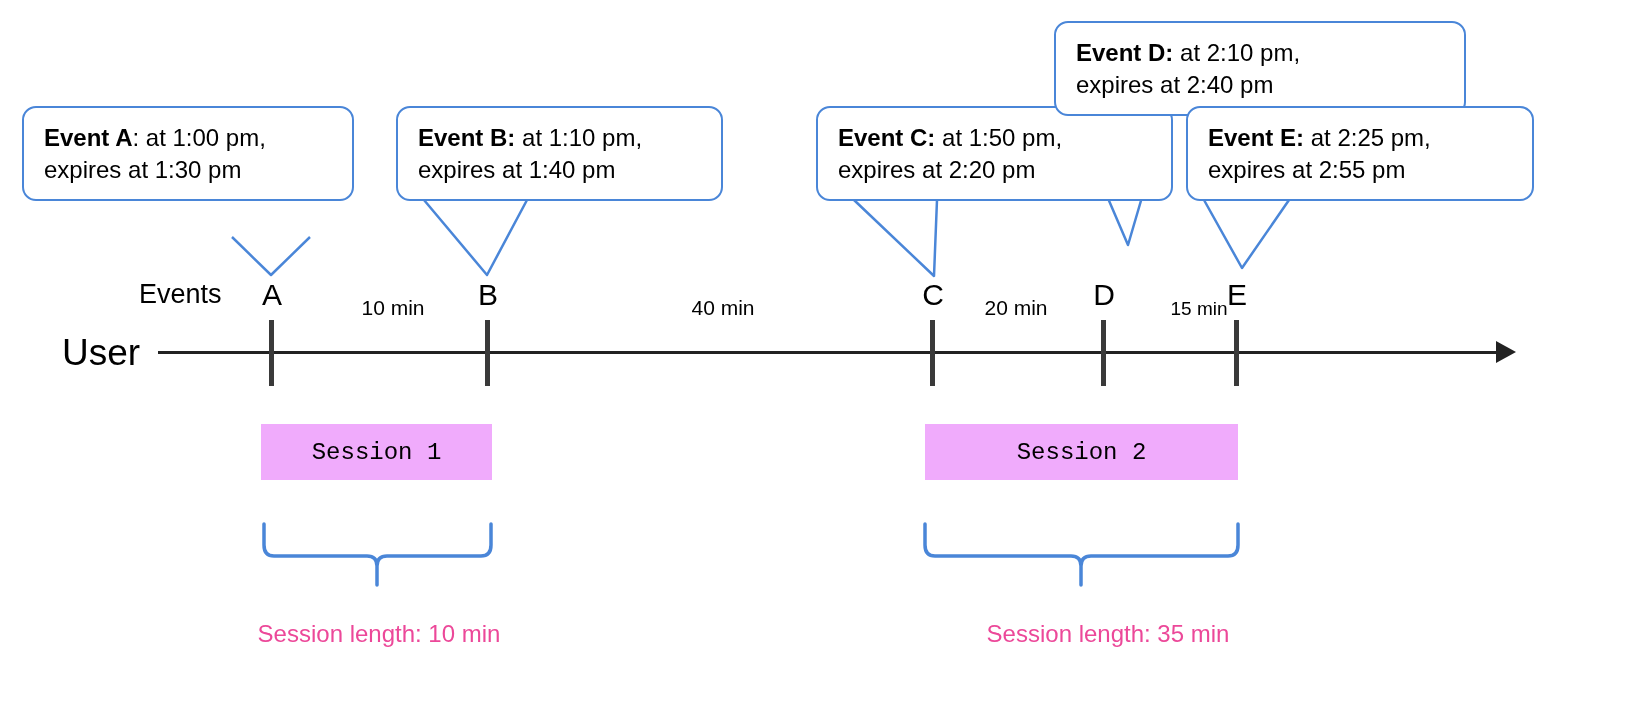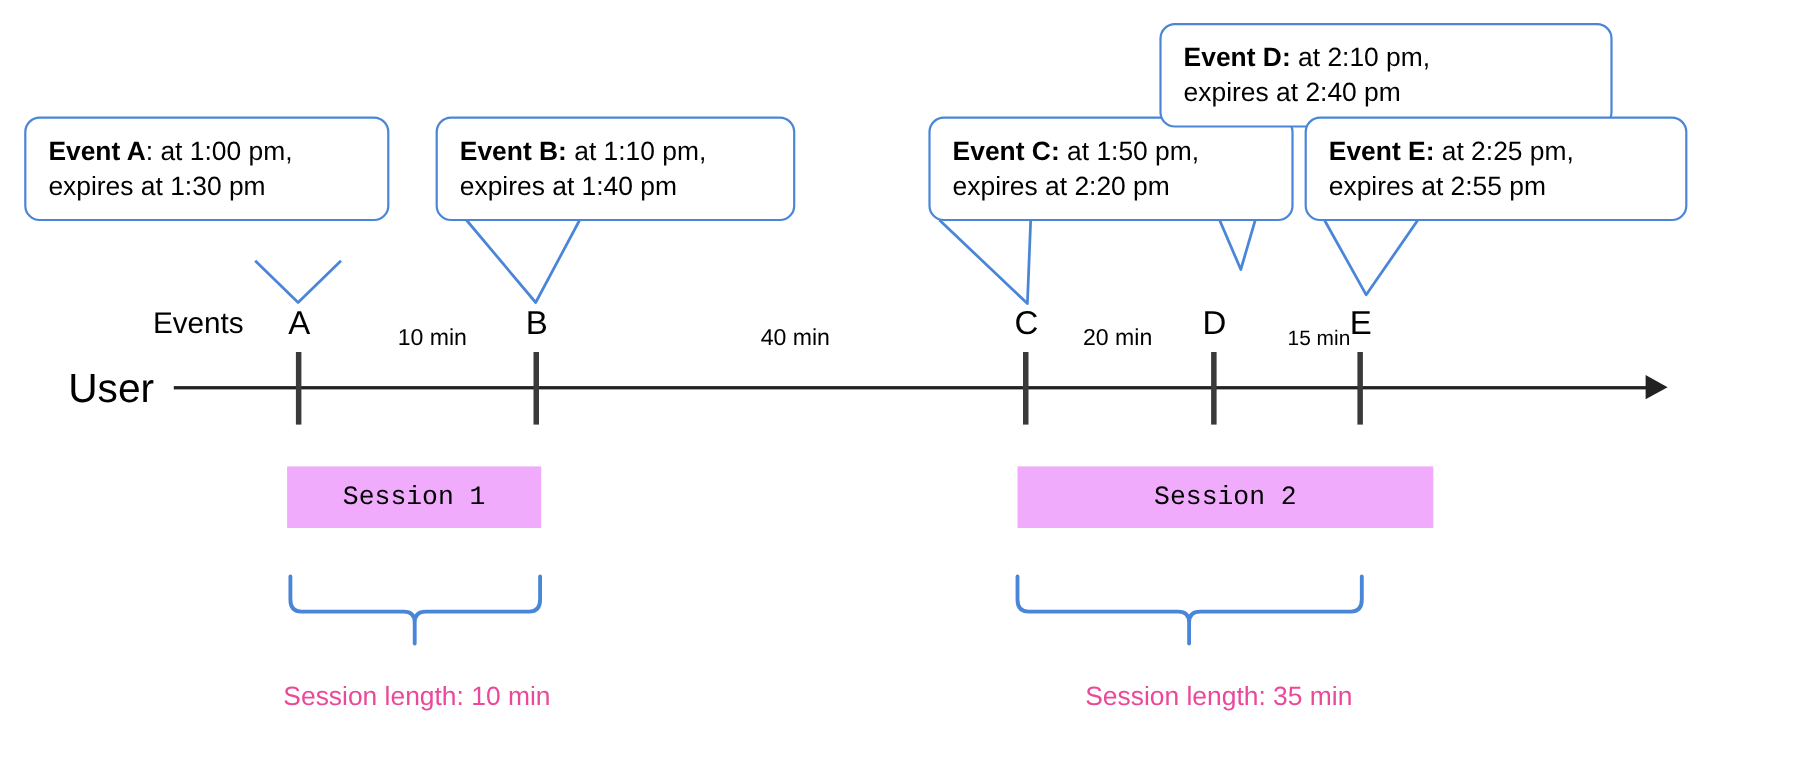--- a/index.html
+++ b/index.html
@@ -66,21 +66,21 @@
   <div class="callout" style="left:22px;top:106px;width:332px;">
     <span class="ln"><b>Event A</b><span>:</span><span> at 1:00 pm,</span></span>
     <span class="ln">expires at 1:30 pm</span>
   </div>
 
   <div class="callout" style="left:396px;top:106px;width:327px;">
     <span class="ln"><b><span>Event B</span><span>:</span></b><span> at 1:10 pm,</span></span>
     <span class="ln">expires at 1:40 pm</span>
   </div>
 
-  <div class="callout" style="left:844px;top:106px;width:332px;">
+  <div class="callout" style="left:816px;top:106px;width:357px;">
     <span class="ln"><b><span>Event C</span><span>:</span></b><span> at 1:50 pm,</span></span>
     <span class="ln">expires at 2:20 pm</span>
   </div>
 
   <div class="callout" style="left:1010px;top:21px;width:412px;margin-left:44px;">
     <span class="ln"><b><span>Event D</span><span>:</span></b><span> at 2:10 pm,</span></span>
     <span class="ln">expires at 2:40 pm</span>
   </div>
 
   <div class="callout" style="left:1186px;top:106px;width:348px;">
@@ -107,20 +107,20 @@
   <div class="tick-label" style="left:1237px;top:280px;">E</div>
 
   <div class="gap-label" style="left:362px;top:297px;margin-left:31px;">10 min</div>
   <div class="gap-label" style="left:723px;top:297px;">40 min</div>
   <div class="gap-label" style="left:1016px;top:297px;">20 min</div>
   <div class="gap-label" style="left:1167px;top:299px;font-size:19px;margin-left:32px;">15 min</div>
 
   <div class="session-box" style="left:261px;top:424px;width:231px;height:56px;">
     <span>Session 1</span>
   </div>
-  <div class="session-box" style="left:925px;top:424px;width:378px;height:56px;">
+  <div class="session-box" style="left:925px;top:424px;width:313px;height:56px;">
     <span>Session 2</span>
   </div>
 
   <div class="session-len" style="left:379px;top:622px;">Session length: 10 min</div>
   <div class="session-len" style="left:1108px;top:622px;">Session length: 35 min</div>
 
 </div>
 
 </body></html>

